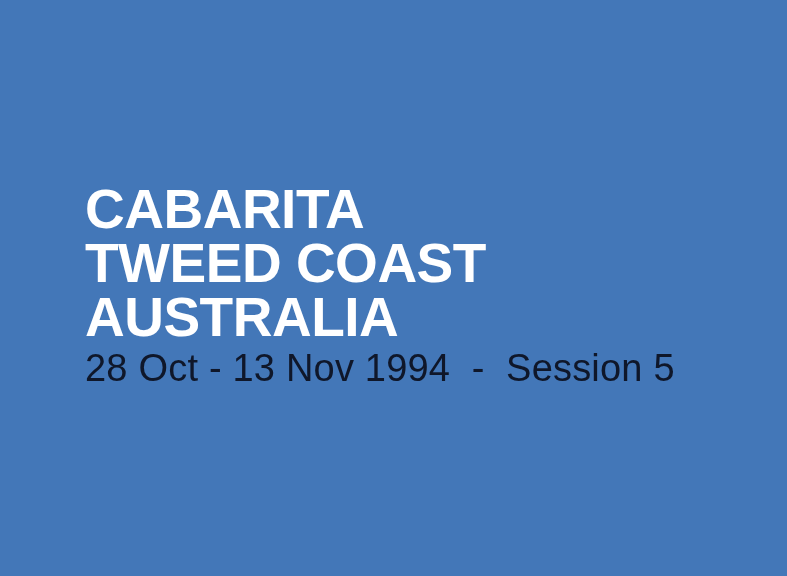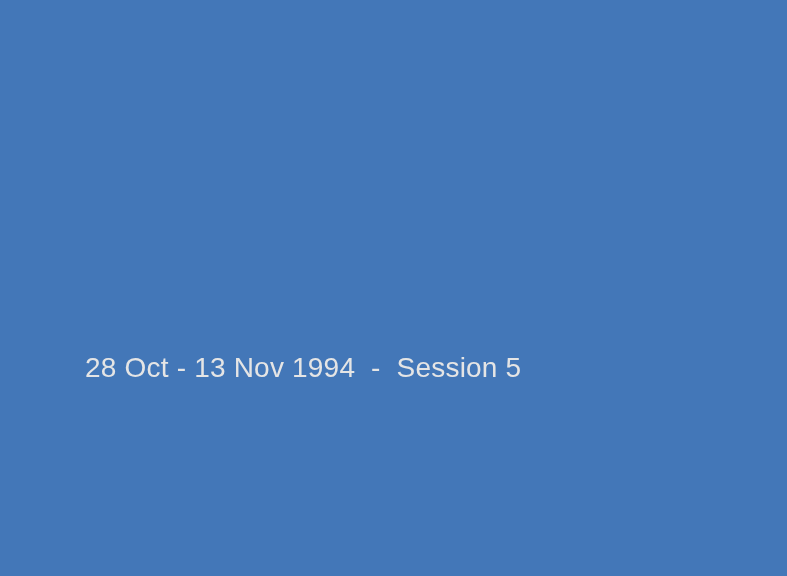--- a/index.html
+++ b/index.html
@@ -44,30 +44,35 @@
     margin: 0;
     padding: 0;
   }
 
   .subtitle {
     position: absolute;
     left: 85px;
     top: 350px;
     font-family: "Liberation Sans", "DejaVu Sans", sans-serif;
     font-weight: 300;
-    font-size: 28px;
+    font-size: 38px;
     line-height: 36px;
     letter-spacing: 0.2px;
-    color: #e5e5e5;
+    color: #0f172a;
     white-space: pre;
     margin: 0;
     padding: 0;
   }
 </style>
 </head>
 <body>
 
 <div class="slide">
 
+  <div class="title-block">
+    <span class="title-line">CABARITA</span>
+    <span class="title-line">TWEED COAST</span>
+    <span class="title-line">AUSTRALIA</span>
+  </div>
 
   <div class="subtitle">28 Oct - 13 Nov 1994  -  Session 5</div>
 
 </div>
 
 </body></html>

